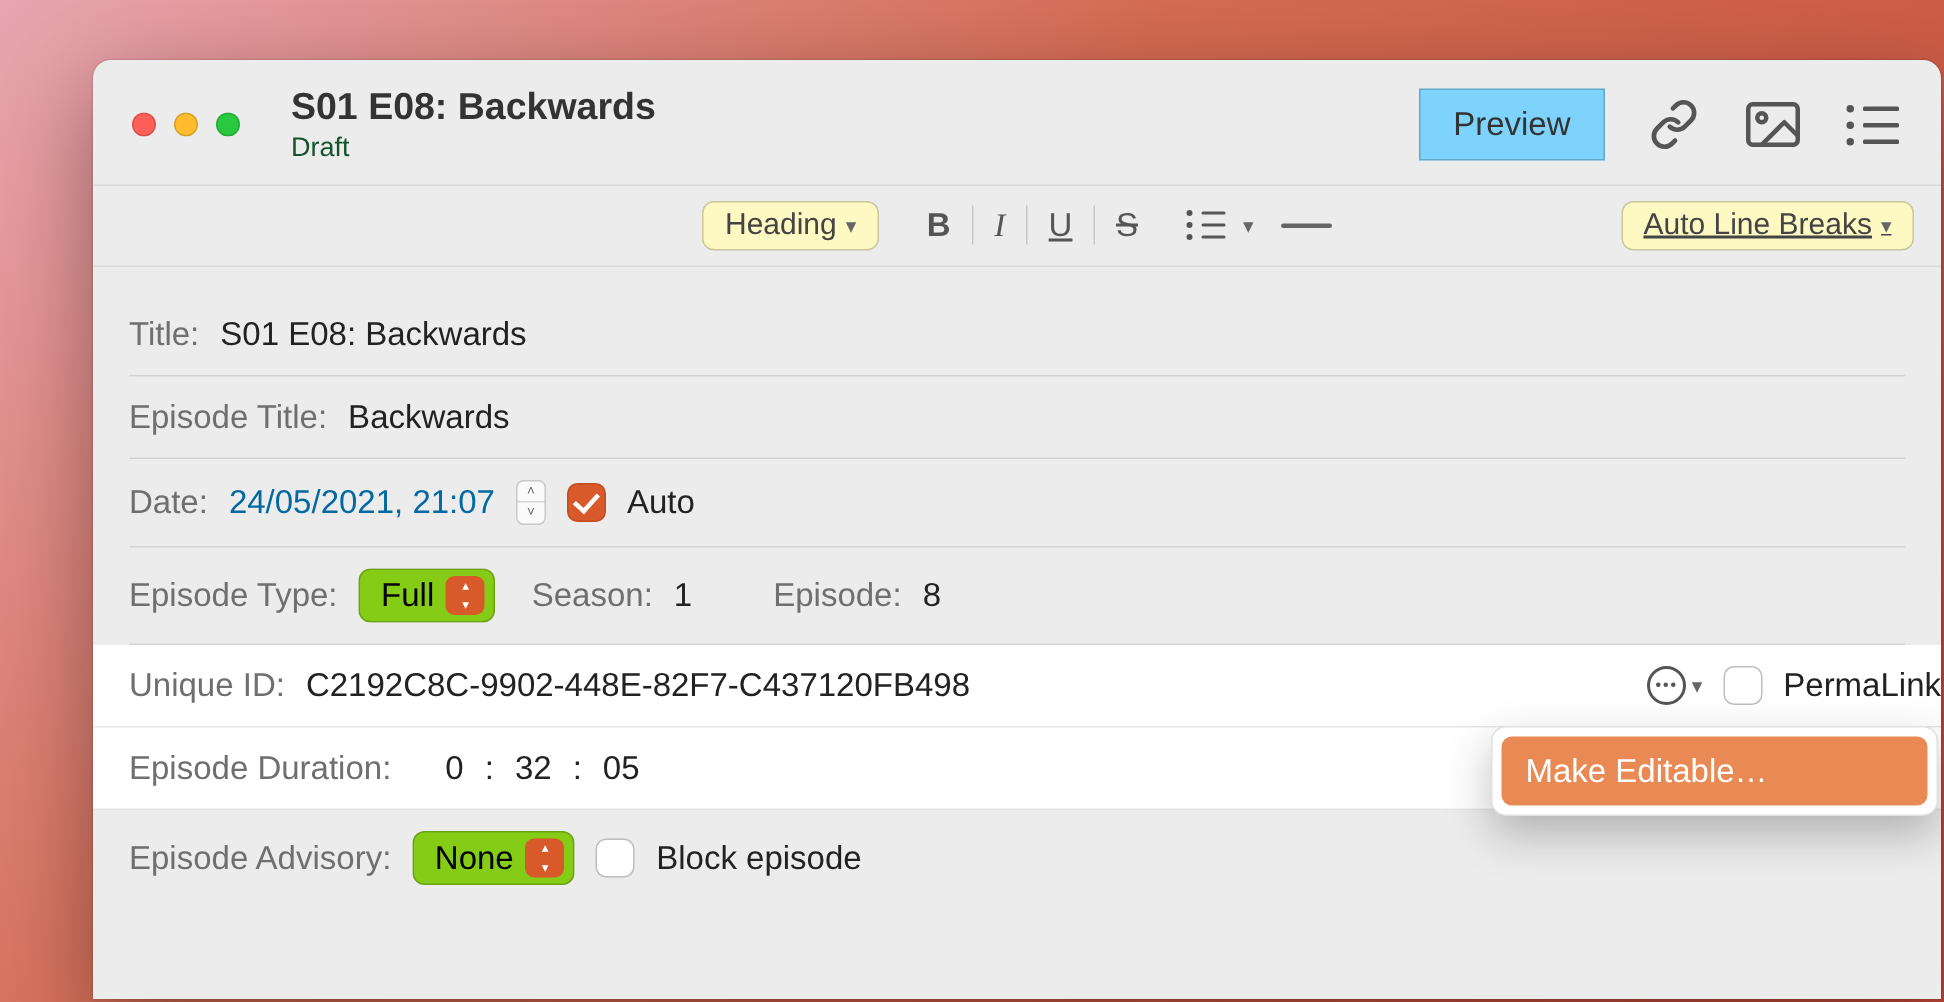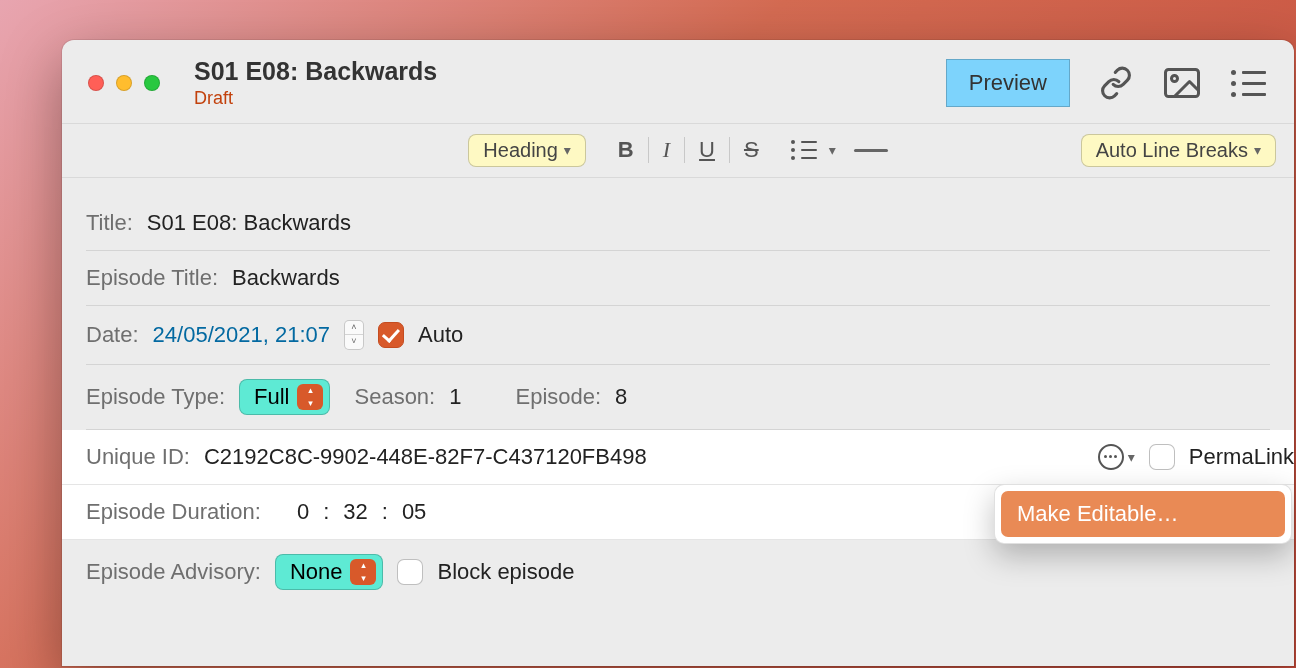--- a/index.html
+++ b/index.html
@@ -33,21 +33,21 @@
   .traffic { display:flex; gap:12px; align-items:center; }
   .traffic-dot {
     width:16px; height:16px; border-radius:50%;
     border:1px solid rgba(0,0,0,0.15);
   }
   .t-close{background:#ff5f57}
   .t-min{background:#ffbd2e}
   .t-max{background:#28c840}
   .title-block { display:flex; flex-direction:column; margin-left:6px; flex:1; }
   .doc-title { font-size:25px; font-weight:700; color:#333; line-height:1.1; }
-  .doc-sub   { font-size:18px; color:#c2410c; margin-top:2px; }
+  .doc-sub   { font-size:18px; color:#14532d; margin-top:2px; }
   .top-actions { display:flex; align-items:center; gap:26px; }
   .btn {
     border:1px solid rgba(0,0,0,0.2);
     background:#7dd3fc;
     padding:10px 22px; border-radius:0;
     font-size:22px; color:#333; cursor:default;
   }
   .icon-btn {
     width:40px; height:36px; display:flex; align-items:center; justify-content:center;
     color:#555;
@@ -71,21 +71,21 @@
   }
   .chev { font-size:14px; color:#666;}
   .fmt-bar { display:flex; align-items:center; gap:0; font-size:22px; color:#555;}
   .fmt-bar span { padding:0 14px; border-right:1px solid rgba(0,0,0,0.15);}
   .fmt-bar span:last-child { border-right:none;}
   .bold{font-weight:800;}
   .ital{font-style:italic; font-family:Georgia,serif;}
   .under{text-decoration:underline;}
   .strike{text-decoration:line-through;}
   .hr-icon { width:34px; height:3px; background:#666; border-radius:2px;}
-  .tb-right { position:absolute; right:18px;}
+  .tb-right { position:absolute; right:18px;text-decoration:underline;}
   .tb-left-spacer { position:absolute; left:18px; width:1px; }
 
   .form {
     padding:18px 24px 0 24px;
   }
   .row {
     display:flex; align-items:center;
     padding:14px 0;
     border-bottom:1px solid rgba(0,0,0,0.1);
     font-size:22px;
@@ -111,21 +111,21 @@
   }
   .checkbox.checked {
     background:#d8592a; border-color:#c44c20;
   }
   .checkbox.checked::after{
     content:""; width:7px; height:13px; border:3px solid #fff; border-top:none; border-left:none;
     transform:rotate(42deg) translate(-1px,-1px);
   }
   .select {
     display:flex; align-items:center; gap:8px;
-    border:1px solid rgba(0,0,0,0.2); background:#5eead4;
+    border:1px solid rgba(0,0,0,0.2); background:#84cc16;
     border-radius:8px; padding:4px 6px 4px 14px;
     font-size:22px;
   }
   .select-arrows{
     width:26px; height:26px; background:#d8592a; border-radius:6px;
     display:flex; flex-direction:column; align-items:center; justify-content:center;
     color:#fff; font-size:9px; line-height:1;
   }
   .select-arrows .u,.select-arrows .d{height:50%;display:flex;align-items:center;}
 

